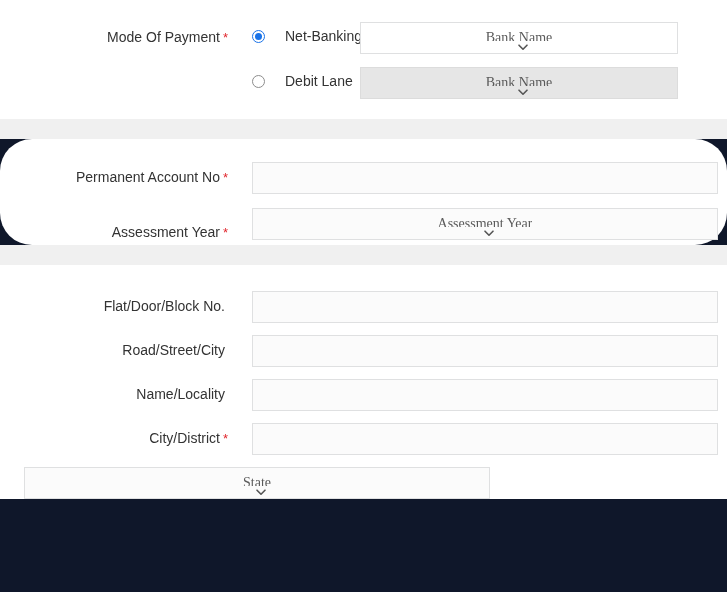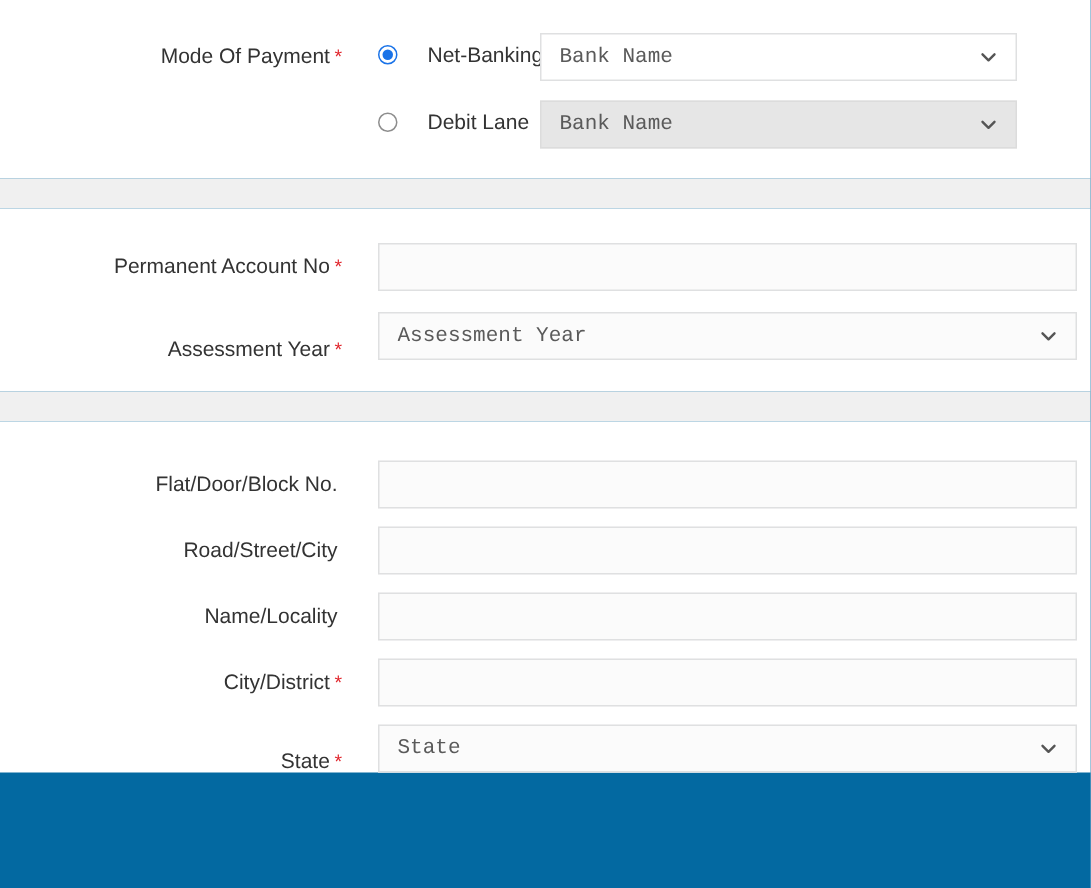--- a/index.html
+++ b/index.html
@@ -13,21 +13,21 @@
     font-family: "Liberation Sans", sans-serif;
     font-size: 14px;
     color: #333333;
     overflow: hidden;
   }
 
   .page {
     position: relative;
     width: 727px;
     height: 592px;
-    background: #0369a1;
+    background: #0f172a;
   }
 
   
   .section {
     background: #ffffff;
   }
   .band {
     width: 100%;
     height: 20px;
     background: #f0f0f0;
@@ -105,27 +105,28 @@
     width: 318px;
   }
 
   
   .ctl {
     box-sizing: border-box;
     width: 100%;
     height: 32px;
     border: 1px solid #dfe0e1;
     background: #fbfbfb;
-    font-family: Liberation Mono, monospace;
+    font-family: Liberation Serif, serif;
     font-size: 14px;
     color: #555555;
     padding: 0 12px;
     line-height: 30px;
     border-radius: 0;
     position: relative;
+    flex-direction: column;
   }
   .ctl.white {
     background: #ffffff;
   }
   .ctl.disabled {
     background: #e6e6e6;
     border-color: #dcdcdc;
   }
 
   .select {
@@ -151,21 +152,22 @@
   .chev svg { display: block; }
 
   .textbox {
     display: block;
     cursor: text;
   }
 
   
   #pan-section {
     padding-top: 23px;
-    padding-bottom: 21px;
+    padding-bottom: 5px;
+    border-radius: 32px;
   }
   .std-row {
     display: flex;
     align-items: flex-start;
     margin-bottom: 14px;
   }
   .std-row:last-child { margin-bottom: 0; align-items: flex-end; }
   .std-label {
     width: 228px;
     text-align: right;
@@ -298,23 +300,20 @@
     <div class="std-row">
       <div class="std-label">
         <span>City/District</span><span class="req">*</span>
       </div>
       <div class="std-field">
         <div class="ctl textbox" placeholder=""></div>
       </div>
     </div>
 
     <div class="std-row">
-      <div class="std-label">
-        <span>State</span><span class="req">*</span>
-      </div>
       <div class="std-field">
         <div class="ctl select">
           <span class="sel-text">State</span>
           <span class="chev">
             <svg viewBox="0 0 12 12" width="12" height="12" aria-hidden="true">
                 <path d="M2 4.2 L6 8.2 L10 4.2" fill="none" stroke="#555555" stroke-width="1.6" stroke-linecap="round" stroke-linejoin="round"></path>
               </svg>
           </span>
         </div>
       </div>

